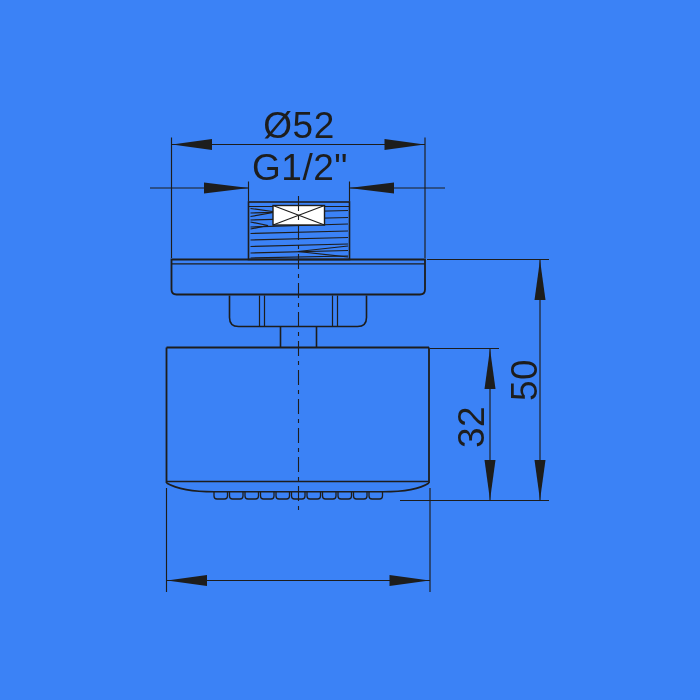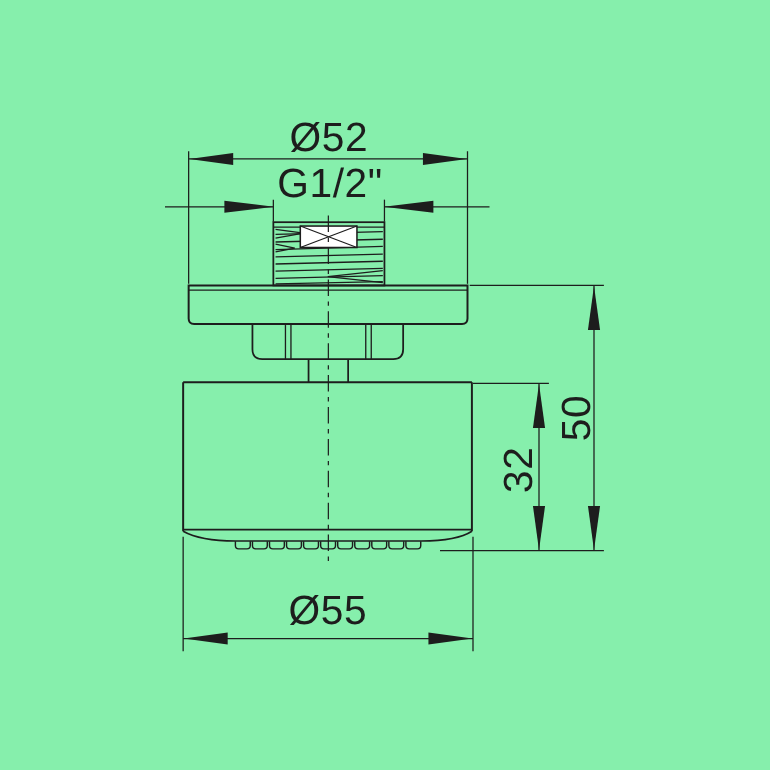--- a/index.html
+++ b/index.html
@@ -1,20 +1,20 @@
 <!DOCTYPE html>
 <html><head>
 <meta charset="utf-8">
 <style>
   html, body { margin: 0; padding: 0; background: #ffffff; }
   #canvas {
     position: relative;
     width: 700px;
     height: 700px;
-    background: #86efac;
+    background: #3b82f6;
     overflow: hidden;
     font-family: "Liberation Sans", sans-serif;
   }
   #drawing-svg { position: absolute; left: 0; top: 0; }
   .dim-label {
     position: absolute;
     transform: translate(-50%, -50%);
     font-family: "Liberation Sans", sans-serif;
     font-size: 37px;
     line-height: 1;
@@ -142,15 +142,14 @@
   </svg>
 
   <div class="dim-label" style="left:299px; top:125px;">Ø52</div>
 
   <div class="dim-label" style="left:300px; top:167px;">G1/2"</div>
 
   <div class="dim-label rot" style="left:524px; top:380px;">50</div>
 
   <div class="dim-label rot" style="left:471px; top:427px;">32</div>
 
-  <div class="dim-label" style="left:298px; top:555px;">Ø55</div>
 
 </div>
 
 </body></html>

